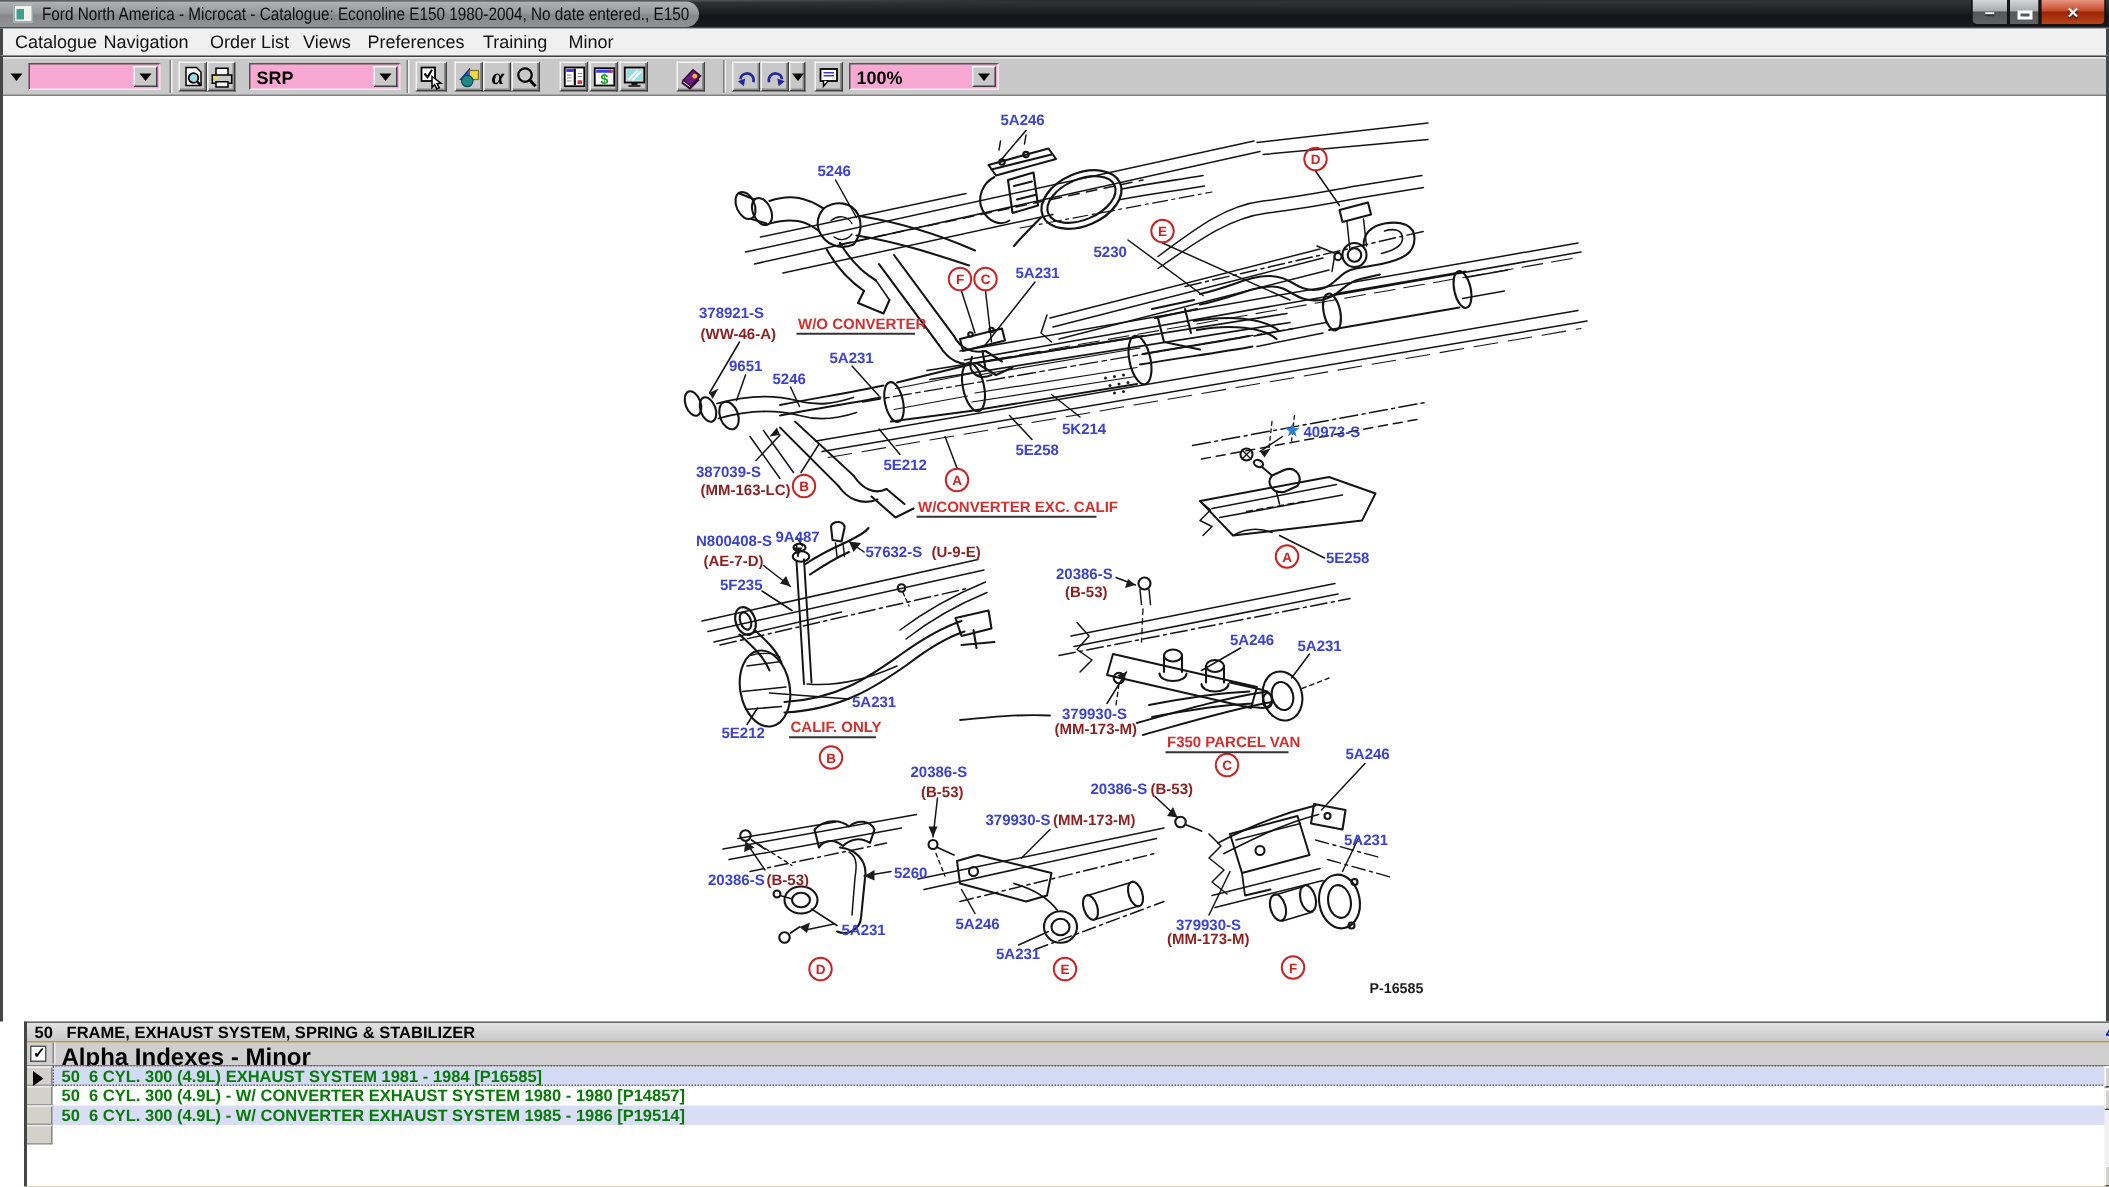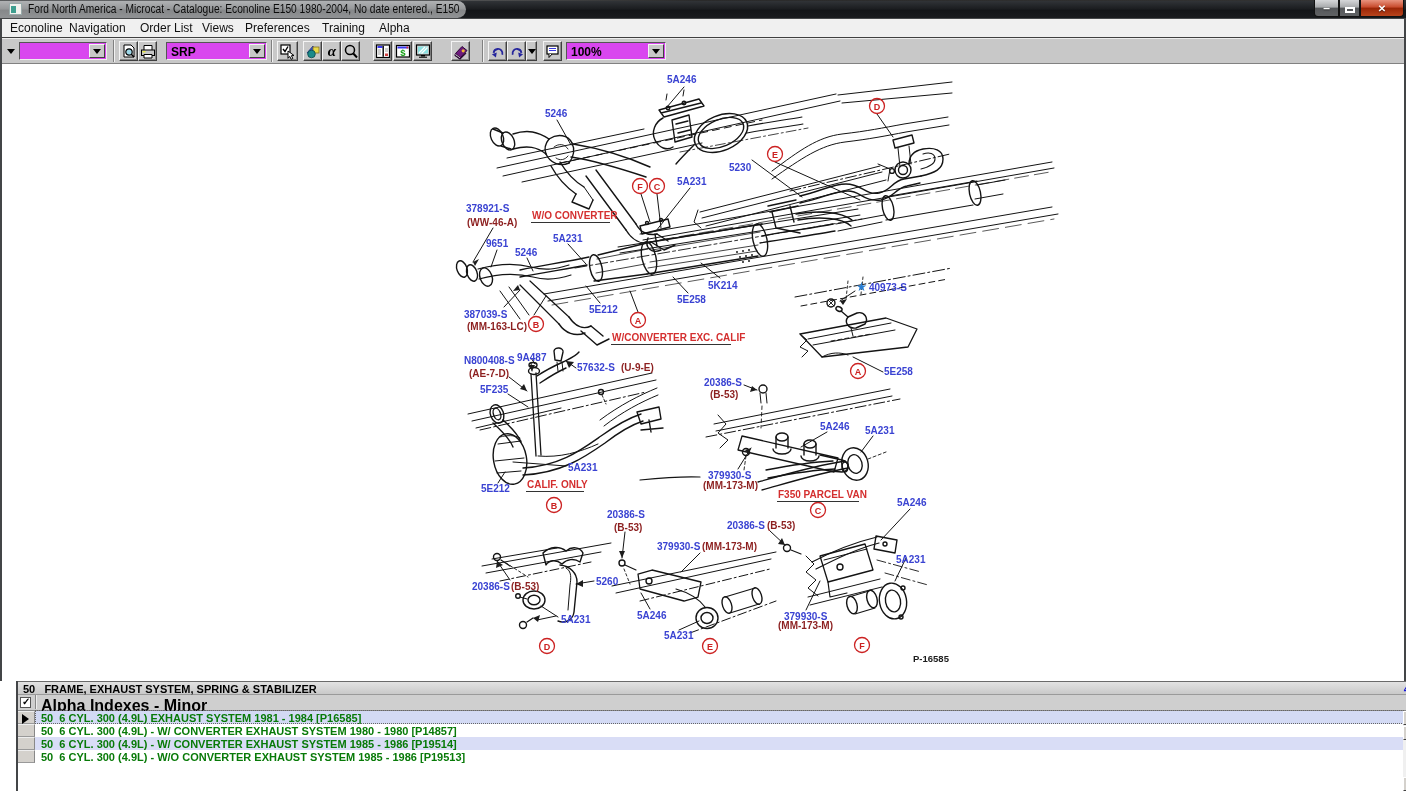--- a/index.html
+++ b/index.html
@@ -35,21 +35,21 @@
   border-left:2px solid #434547; border-right:2px solid #434547;
   border-top:1px solid #404040; }
 #toolbar::before{ content:""; position:absolute; left:0; top:0; width:100%; height:1px; background:#ededed; }
 #toolbar::after{ content:""; position:absolute; left:0; bottom:0; width:100%; height:1px; background:#818181; }
 .sep { position:absolute; top:2px; height:22px; width:2px; border-left:1px solid #808080; border-right:1px solid #f2f2f2; }
 .tbtn { position:absolute; top:3px; width:19px; height:20px; background:#c8c8c8;
   border-top:1px solid #f4f4f4; border-left:1px solid #f4f4f4;
   border-right:1px solid #404040; border-bottom:1px solid #404040;
   box-shadow:inset -1px -1px 0 #8a8a8a; }
 .tbtn svg { position:absolute; left:1px; top:1px; }
-.combo { position:absolute; background:#d946ef; border-top:1.5px solid #555; border-left:1.5px solid #555; border-right:1.5px solid #eee; border-bottom:1.5px solid #eee; }
+.combo { position:absolute; background:#f9a8d4; border-top:1.5px solid #555; border-left:1.5px solid #555; border-right:1.5px solid #eee; border-bottom:1.5px solid #eee; }
 .combo .drop { position:absolute; right:1px; top:1px; bottom:1px; width:16px; background:#c8c8c8;
   border-top:1px solid #f4f4f4; border-left:1px solid #f4f4f4; border-right:1px solid #404040; border-bottom:1px solid #404040; }
 .arr { position:absolute; left:50%; top:50%; margin:-2px 0 0 -4px; width:0; height:0; border:4px solid transparent; border-top:5px solid #000; }
 .combo .txt { position:absolute; left:4px; top:2px; font-size:12px; font-weight:bold; color:#000; }
 
 
 #draw { position:absolute; left:0; top:64px; width:1406px; height:617px; background:#fff;
   border-left:2px solid #434547; border-right:2px solid #434547; }
 
 
@@ -88,27 +88,27 @@
       </div>
     <div class="wbtn" id="btnmax">
         <div class="wglyph"><b></b></div>
       </div>
     <div class="wbtn" id="btnclose">
         <div class="wglyph">✕</div>
       </div>
   </div>
 
   <div id="menubar">
-    <span style="left:8px">Econoline</span>
+    <span style="left:8px">Catalogue</span>
     <span style="left:67px">Navigation</span>
     <span style="left:138px">Order List</span>
     <span style="left:200px">Views</span>
     <span style="left:243px">Preferences</span>
     <span style="left:320px">Training</span>
-    <span style="left:377px">Alpha</span>
+    <span style="left:377px">Minor</span>
   </div>
 
   <div id="toolbar">
     <div class="arr" style="left:9px; top:13px;"></div>
     <div class="combo" style="left:17px; top:4px; width:88px; height:18px;">
         <div class="drop">
           <div class="arr"></div>
         </div>
       </div>
     <div class="sep" style="left:111px"></div>
@@ -620,21 +620,20 @@
       <div class="lrow" style="top:13px">
           <div class="gut"></div>
           <div class="txt">50&nbsp;&nbsp;6 CYL. 300 (4.9L) - W/ CONVERTER EXHAUST SYSTEM 1980 - 1980 [P14857]</div>
         </div>
       <div class="lrow alt" style="top:26px">
           <div class="gut"></div>
           <div class="txt">50&nbsp;&nbsp;6 CYL. 300 (4.9L) - W/ CONVERTER EXHAUST SYSTEM 1985 - 1986 [P19514]</div>
         </div>
       <div class="lrow" style="top:39px">
           <div class="gut"></div>
-          <div class="txt">50&nbsp;&nbsp;6 CYL. 300 (4.9L) - W/O CONVERTER EXHAUST SYSTEM 1985 - 1986 [P19513]</div>
         </div>
     </div>
     <div id="vscroll">
       <div class="sbtn up" style="top:0"></div>
       <div class="sbtn" style="top:15px"></div>
       <div class="sbtn dn" style="top:66px"></div>
     </div>
   </div>
 </div>
 

